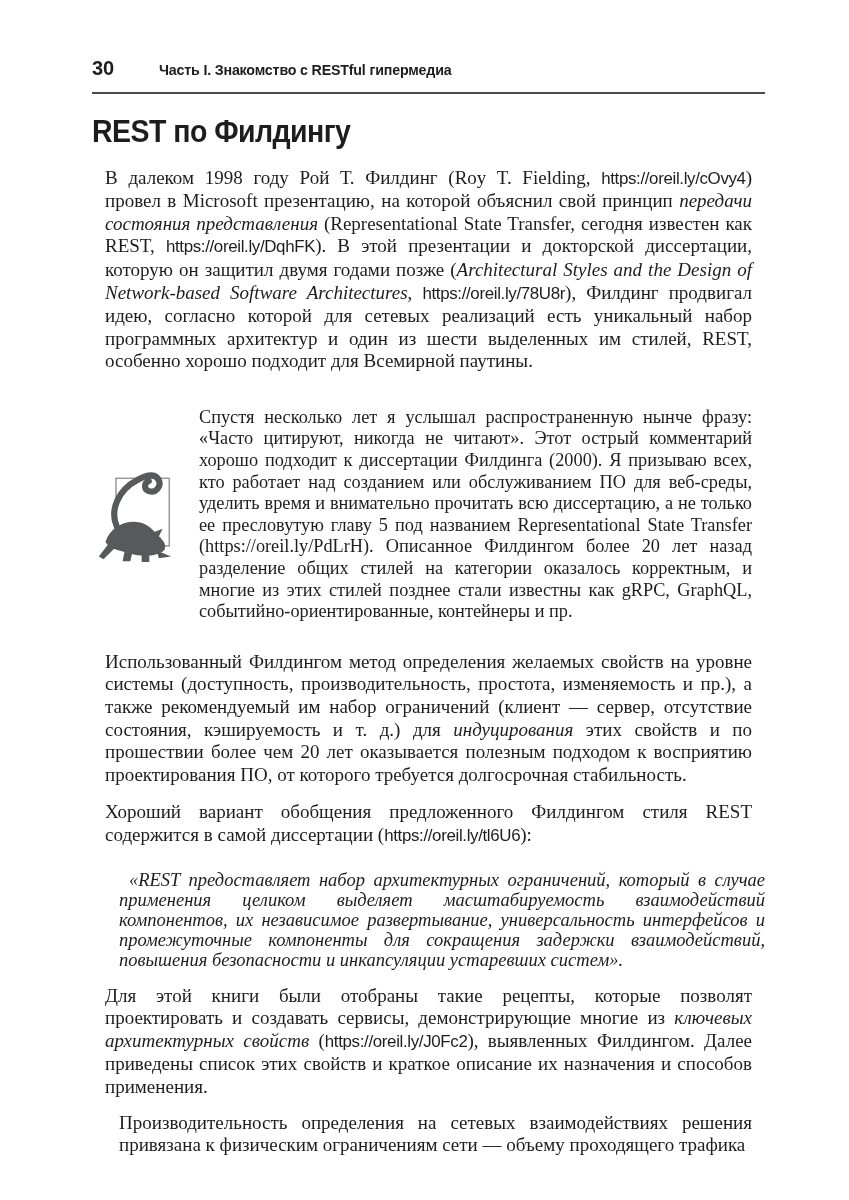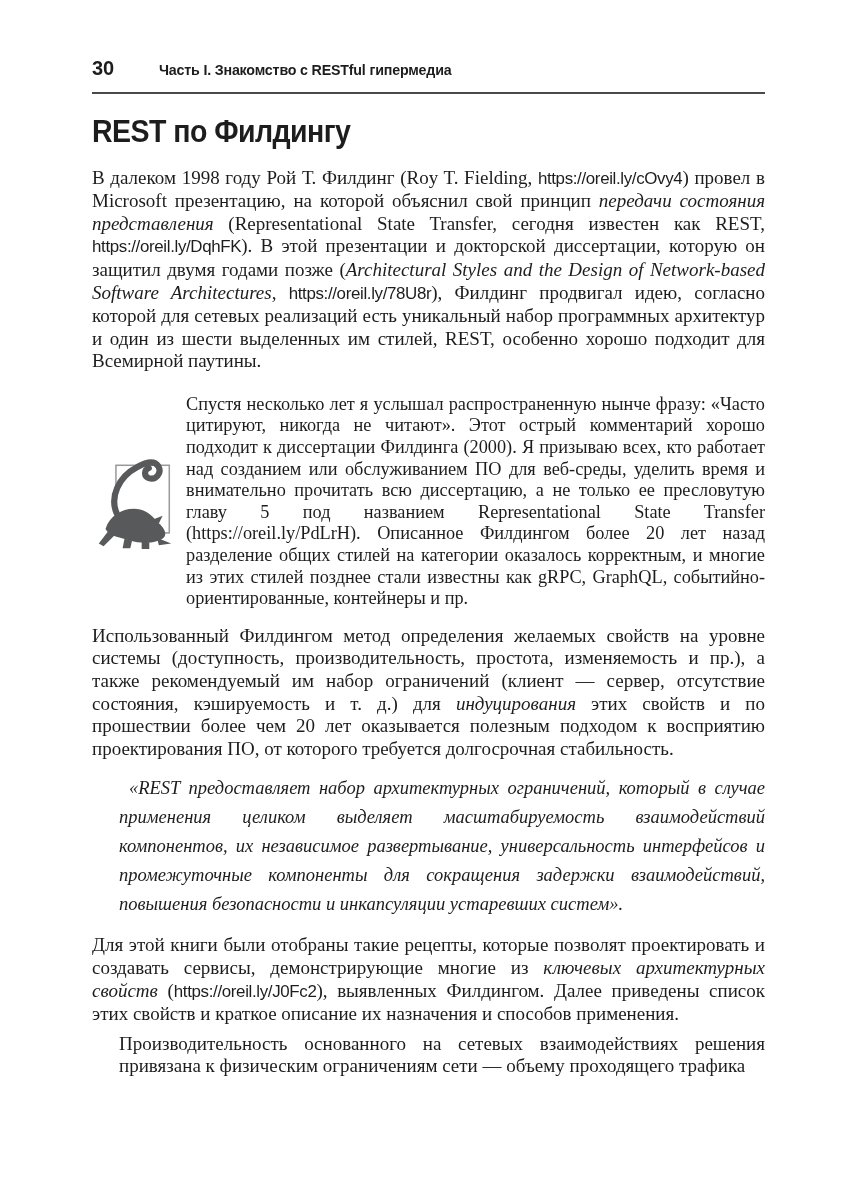--- a/index.html
+++ b/index.html
@@ -18,34 +18,34 @@
     font-weight:600;font-size:15px;letter-spacing:-0.2px;
     display:inline-block;transform:scaleX(0.95);transform-origin:left;
   }
   .rule{height:2px;background:#4a4a4a;margin-top:12px;}
   h1.section-heading{
     font-family:"Liberation Sans","DejaVu Sans",sans-serif;
     font-weight:700;font-size:31px;letter-spacing:-0.6px;
     margin:22px 0 0 0;line-height:1.05;
     transform:scaleX(0.92);transform-origin:left;white-space:nowrap;
   }
-  p{margin:0;}
+  p{margin:13px;}
   .body-p{
     margin-top:15px;font-size:19px;line-height:22.6px;
     text-align:justify;
   }
   .first-p{margin-top:18px;}
   .note{display:flex;margin-top:21px;align-items:center;}
   .note-icon{flex:0 0 94px;padding-top:2px;}
   .note-text{
     flex:1;font-size:18.3px;line-height:21.6px;text-align:justify;
   }
   .quote{
-    margin:14px 0 0 27px;font-style:italic;font-size:18.5px;
-    line-height:29px;text-align:justify;text-indent:10px;
+    margin:22px 0 0 27px;font-style:italic;font-size:18.5px;
+    line-height:20px;text-align:justify;text-indent:10px;
   }
   .term{margin-top:16px;font-style:italic;font-size:19px;line-height:23px;}
   .indent{margin-left:27px;margin-top:7px;}
   .seg-i{font-style:italic;}
   .seg-u{
     font-family:"Liberation Sans","DejaVu Sans",sans-serif;
     font-size:0.89em;letter-spacing:-0.35px;
   }
 </style>
 </head>
@@ -77,22 +77,23 @@
           <path d="M20 80 L7 97 L12 100 L26 86 Z" fill="#58595b"></path>
           <path d="M34 92 L32 102 L40 102 L42 94 Z" fill="#58595b"></path>
           <path d="M52 94 L52 103 L60 103 L60 96 Z" fill="#58595b"></path>
         </svg>
       </div>
       <p class="note-text"><span>Спустя несколько лет я услышал распространенную нынче фразу: «Часто цитируют, никогда не читают». Этот острый комментарий хорошо подходит к диссертации Филдинга (2000). Я призываю всех, кто работает над созданием или обслуживанием ПО для веб-среды, уделить время и внимательно прочитать всю диссертацию, а не только ее пресловутую главу 5 под названием Representational State Transfer (https://oreil.ly/PdLrH). Описанное Филдингом более 20 лет назад разделение общих стилей на категории оказалось корректным, и многие из этих стилей позднее стали известны как gRPC, GraphQL, событийно-ориентированные, контейнеры и пр.</span></p>
     </div>
 
     <p class="body-p"><span>Использованный Филдингом метод определения желаемых свойств на уровне системы (доступность, производительность, простота, изменяемость и пр.), а также рекомендуемый им набор ограничений (клиент — сервер, отсутствие состояния, кэшируемость и т. д.) для </span><span class="seg-i">индуцирования</span><span> этих свойств и по прошествии более чем 20 лет оказывается полезным подходом к восприятию проектирования ПО, от которого требуется долгосрочная стабильность.</span></p>
 
+    <p class="body-p"><span>Хороший вариант обобщения предложенного Филдингом стиля REST содержится в самой диссертации (</span><span class="seg-u">https://oreil.ly/tl6U6</span><span>):</span></p>
 
     <p class="quote"><span class="seg-i">«REST предоставляет набор архитектурных ограничений, который в случае применения целиком выделяет масштабируемость взаимодействий компонентов, их независимое развертывание, универсальность интерфейсов и промежуточные компоненты для сокращения задержки взаимодействий, повышения безопасности и инкапсуляции устаревших систем».</span></p>
 
     <p class="body-p"><span>Для этой книги были отобраны такие рецепты, которые позволят проектировать и создавать сервисы, демонстрирующие многие из </span><span class="seg-i">ключевых архитектурных свойств</span><span> (</span><span class="seg-u">https://oreil.ly/J0Fc2</span><span>), выявленных Филдингом. Далее приведены список этих свойств и краткое описание их назначения и способов применения.</span></p>
 
 
-    <p class="body-p indent"><span>Производительность основанного на сетевых взаимодействиях решения привязана к физическим ограничениям сети — объему проходящего трафика</span></p>
+    <p class="body-p indent"><span>Производительность определения на сетевых взаимодействиях решения привязана к физическим ограничениям сети — объему проходящего трафика</span></p>
 
   </div>
 </div>
 
 </body></html>

